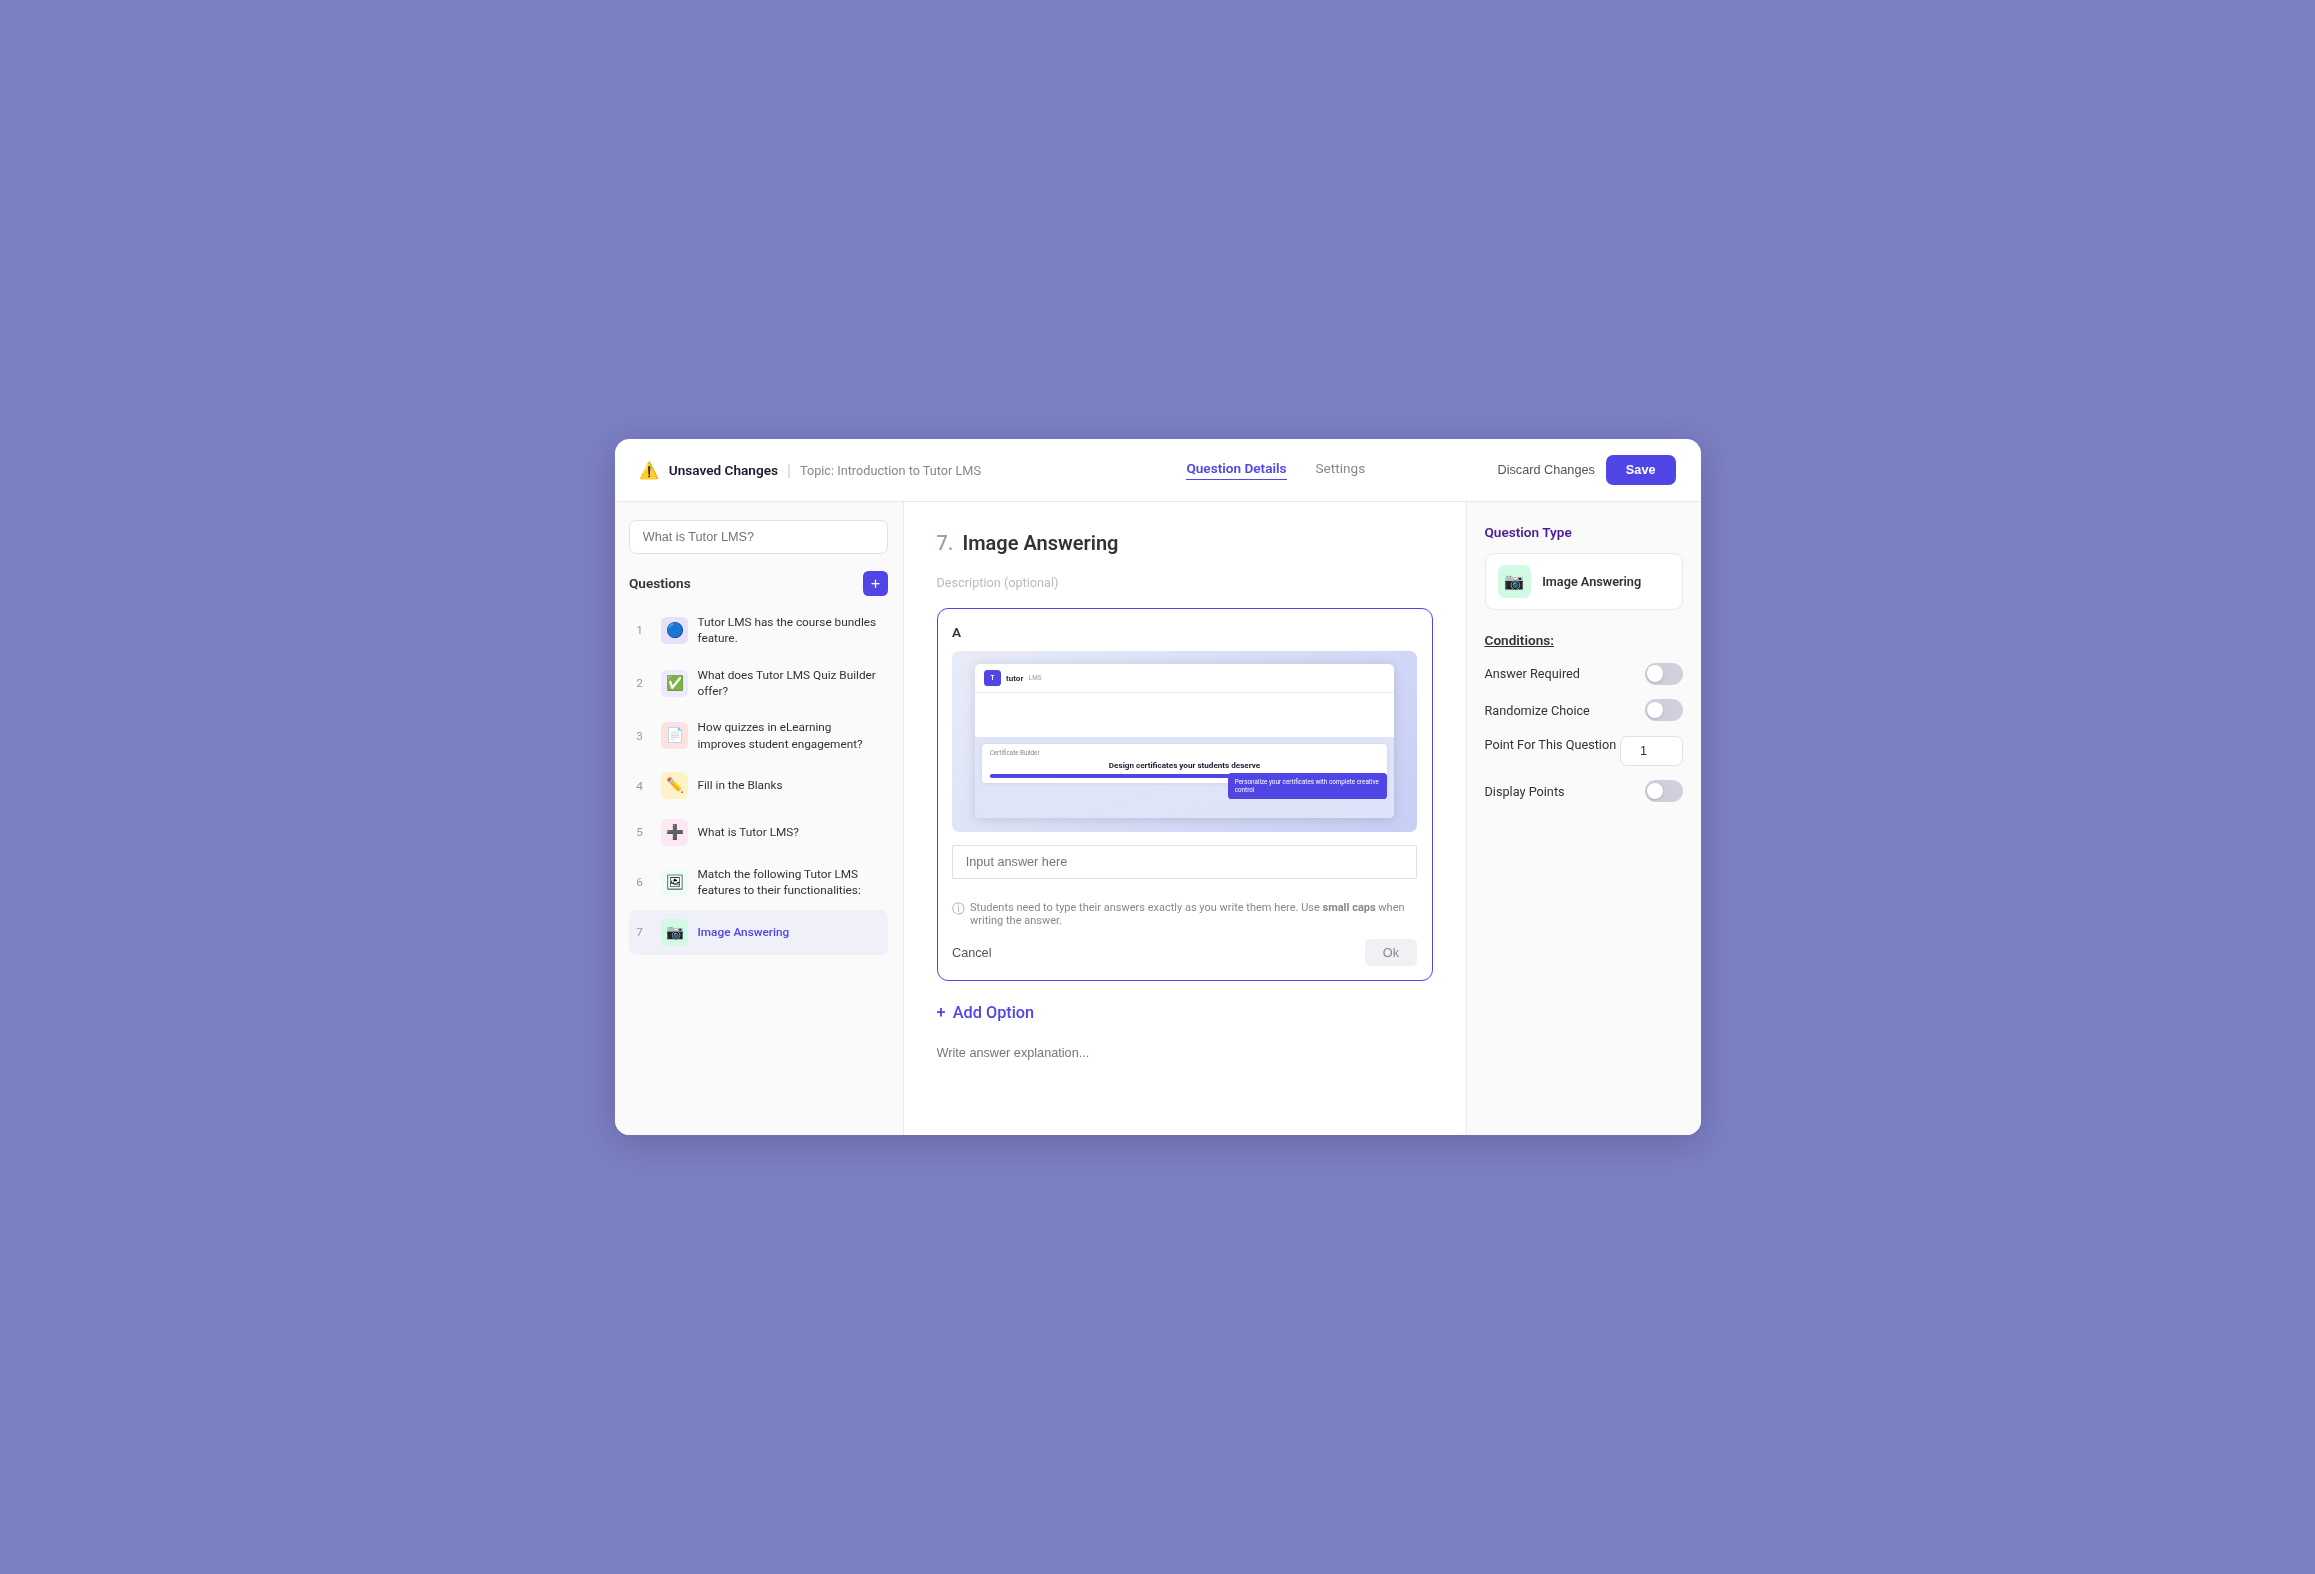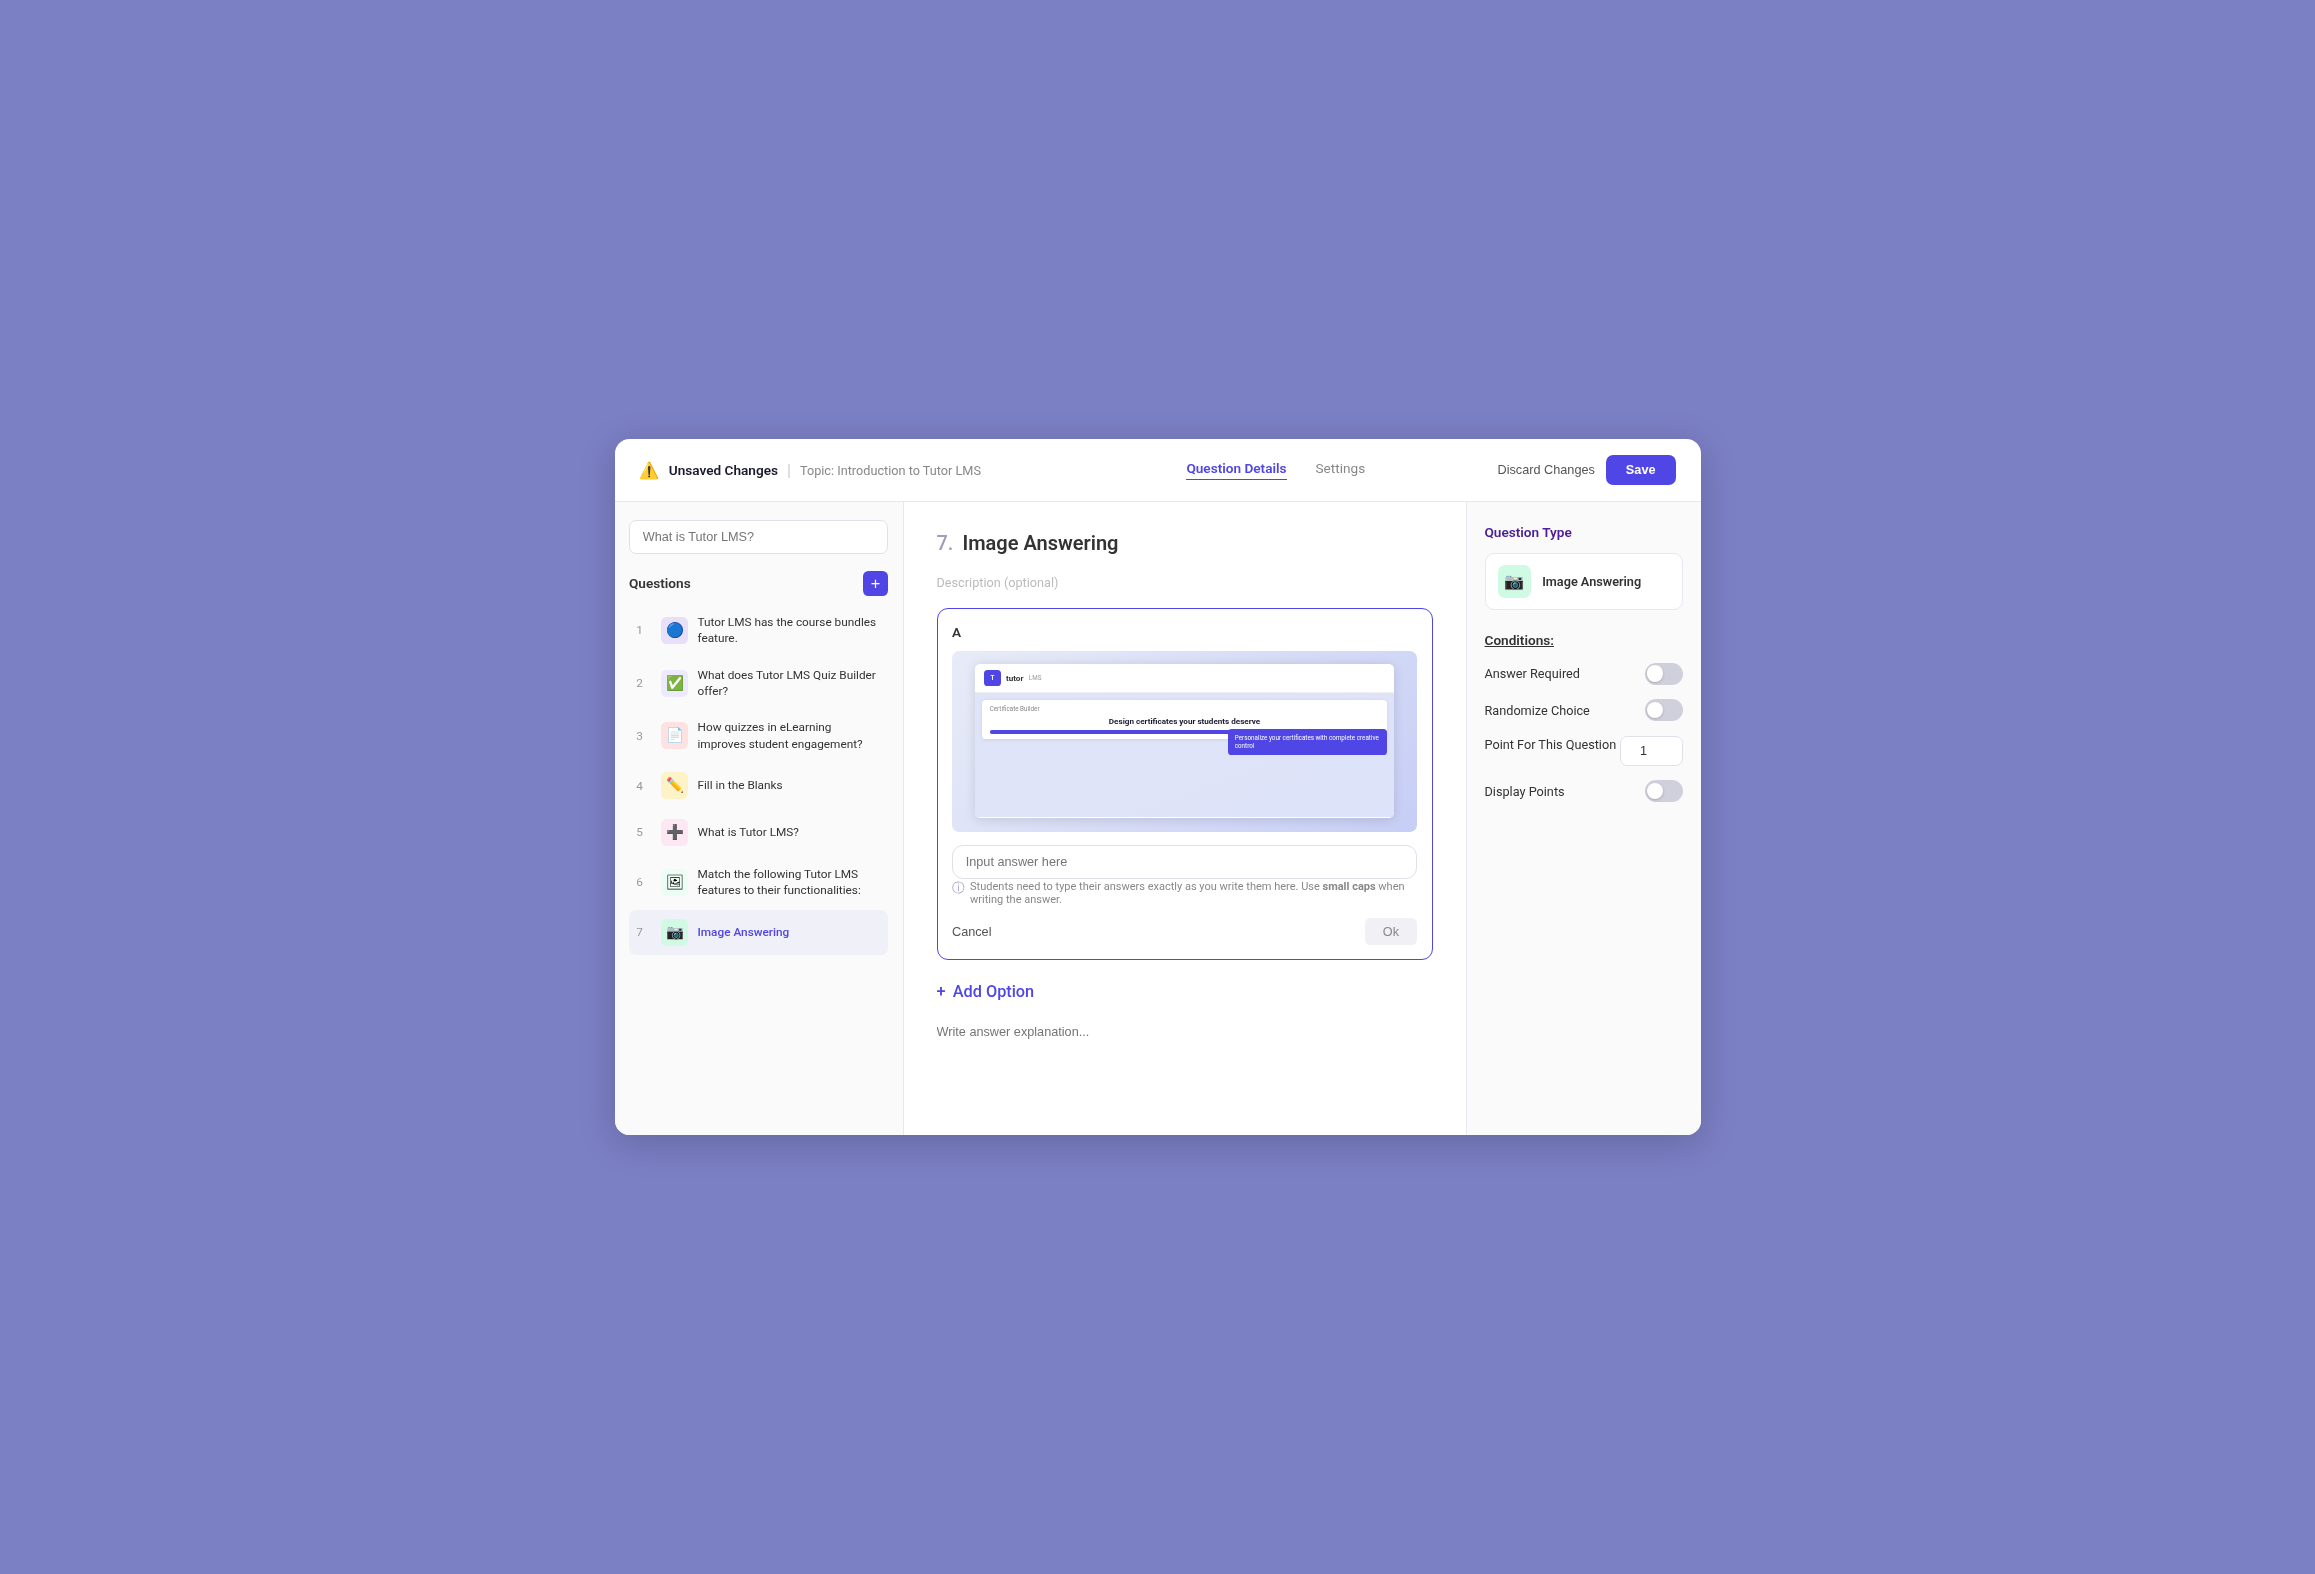--- a/index.html
+++ b/index.html
@@ -267,20 +267,21 @@
     }
     .tutor-lms-label {
       font-size: 6.3px;
       color: #999;
     }
     .preview-body {
       background: linear-gradient(160deg, #e0e4f8 0%, #dde3f8 100%);
       padding: 7.2px;
       height: calc(100% - 29px);
       position: relative;
+      margin-top: 44px;
     }
     .preview-card-1 {
       background: #fff;
       border-radius: 3.6px;
       padding: 5.4px 7.2px;
       margin-bottom: 5.4px;
       box-shadow: 0 0.9px 3.6px rgba(0,0,0,0.08);
     }
     .preview-card-title {
       font-size: 6.3px;
@@ -309,26 +310,26 @@
     }
     .preview-bar {
       height: 3.6px;
       background: #4f46e5;
       border-radius: 1.8px;
       margin-top: 3.6px;
     }
     .answer-input {
       width: 100%;
       border: 0.9px solid #e0e0e8;
-      border-radius: 11px;
+      border-radius: 1px;
       padding: 9px 12.7px;
       font-size: 12.7px;
       color: #bbb;
       outline: none;
-      margin-bottom: 1px;
+      margin-bottom: 22px;
     }
     .answer-hint {
       font-size: 11px;
       color: #888;
       display: flex;
       align-items: flex-start;
       gap: 5.4px;
       margin-bottom: 12.7px;
     }
     .hint-icon {

